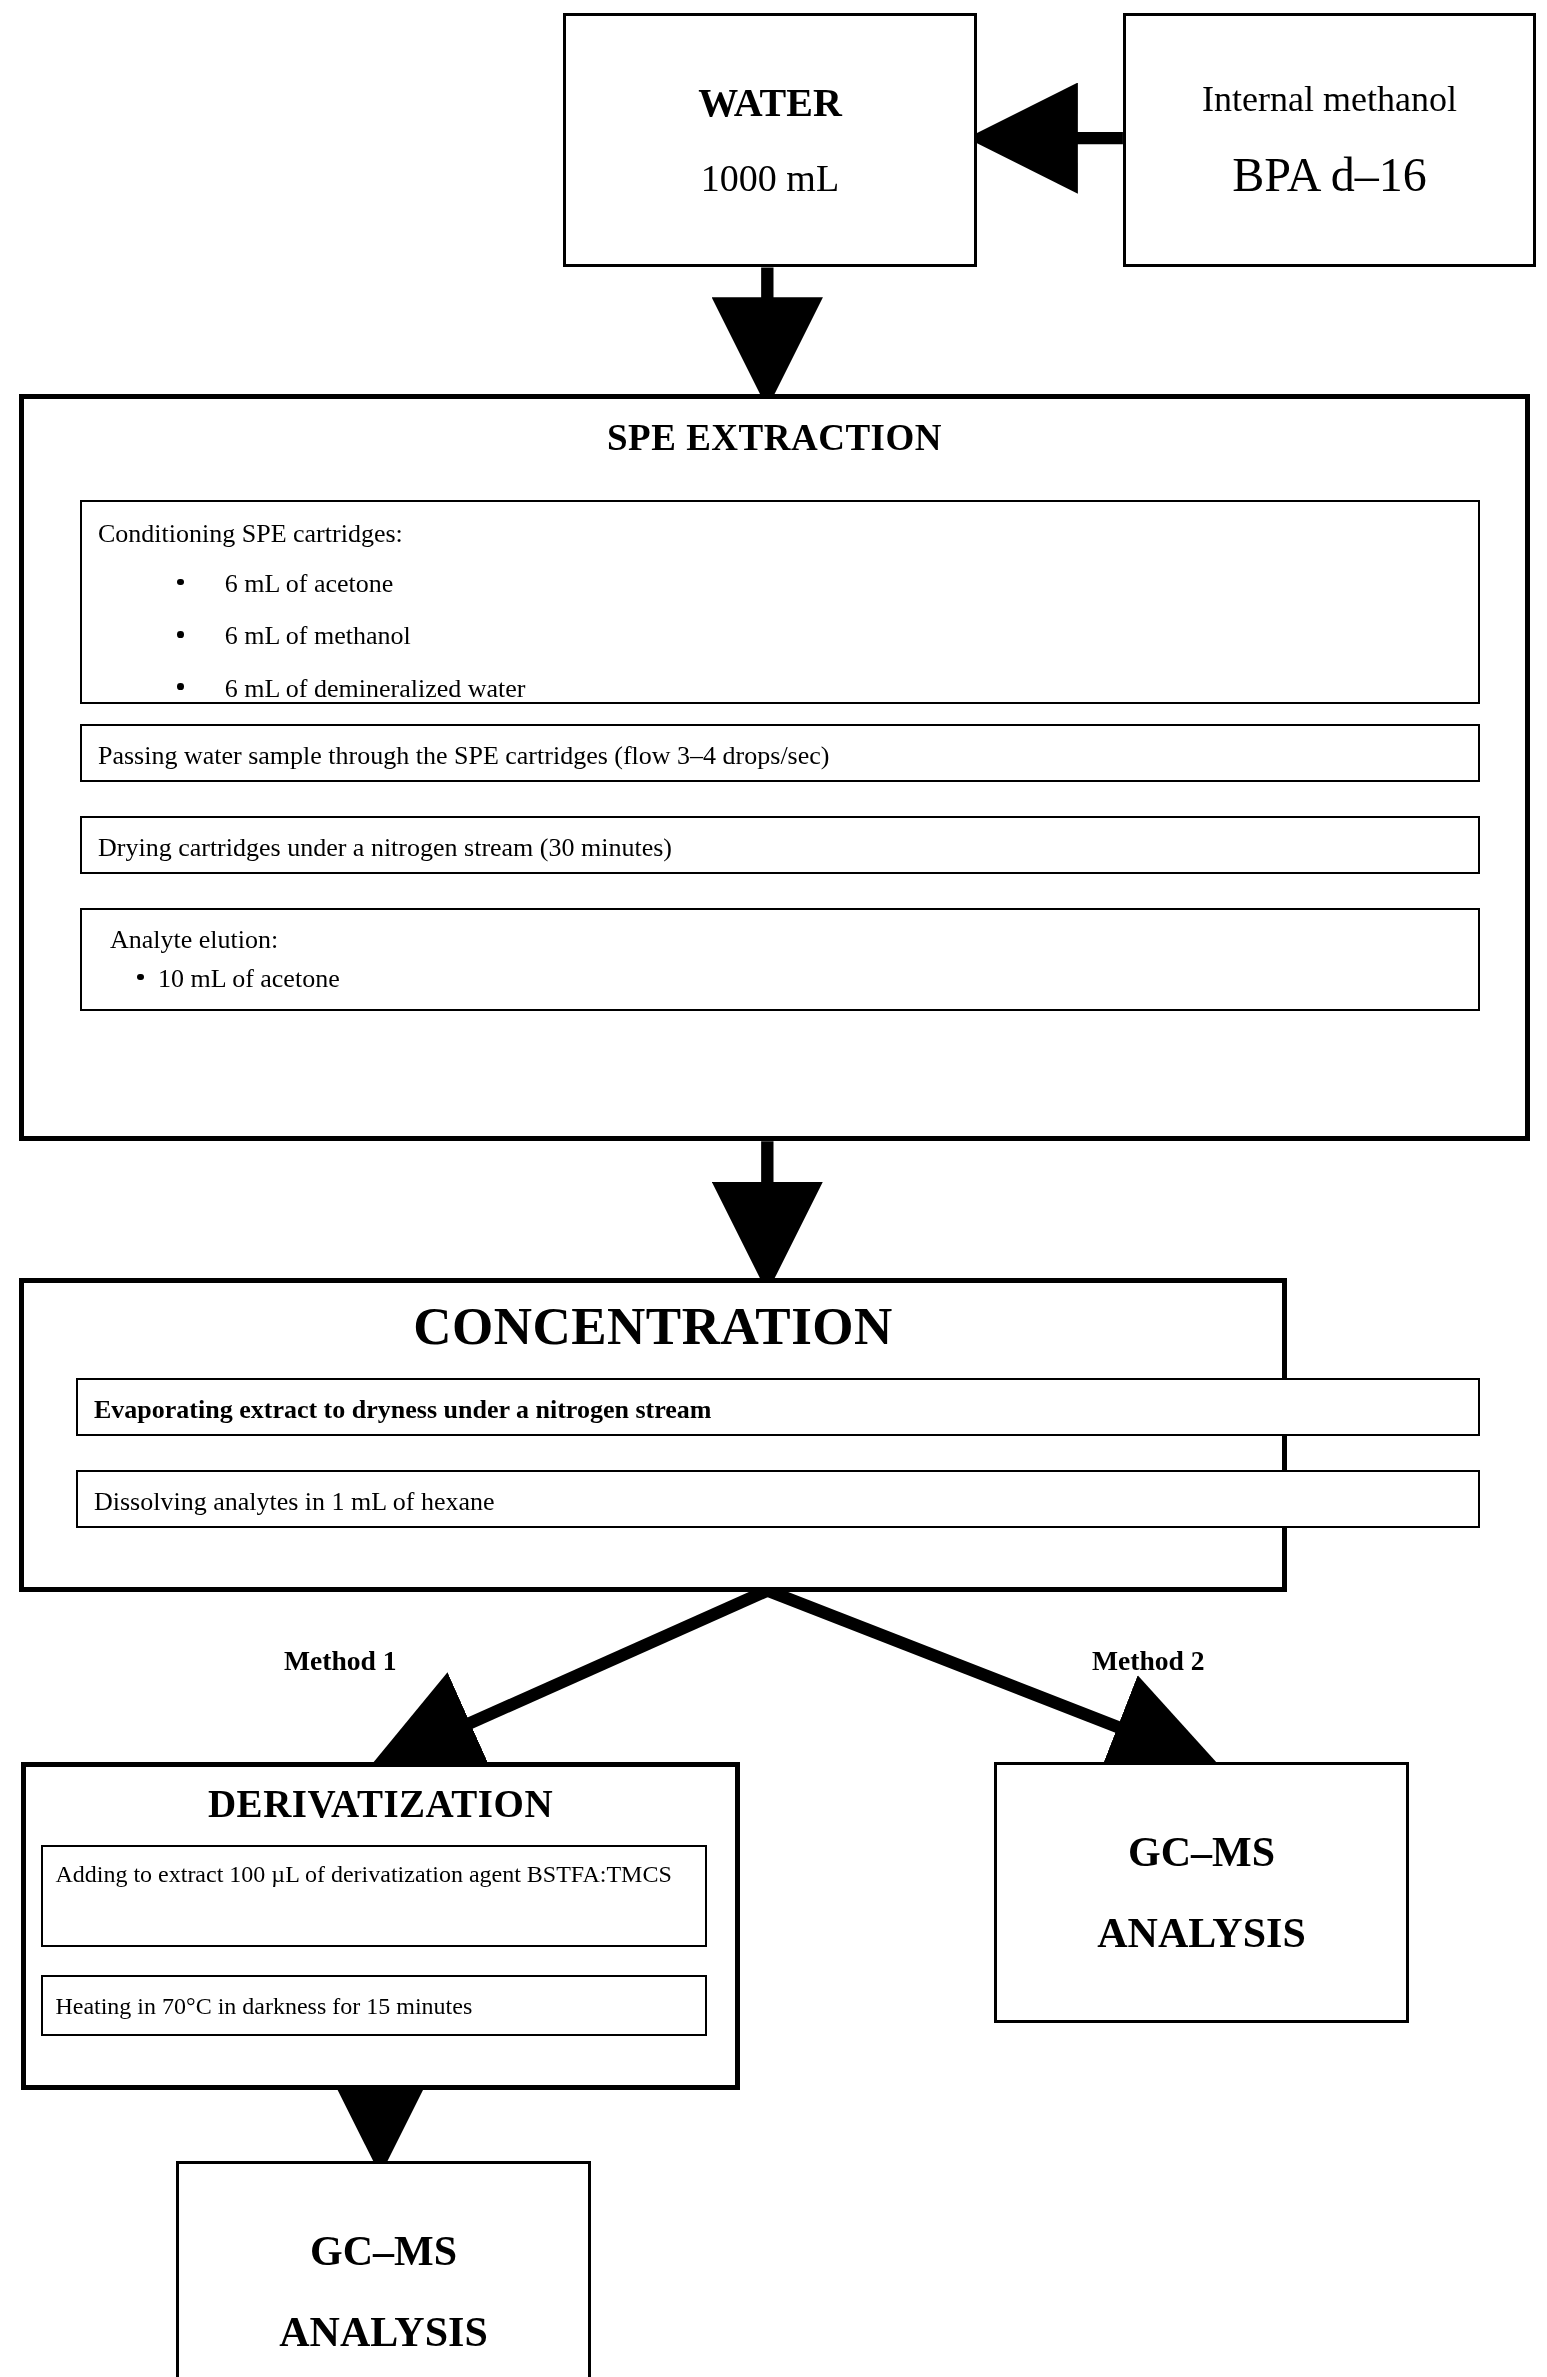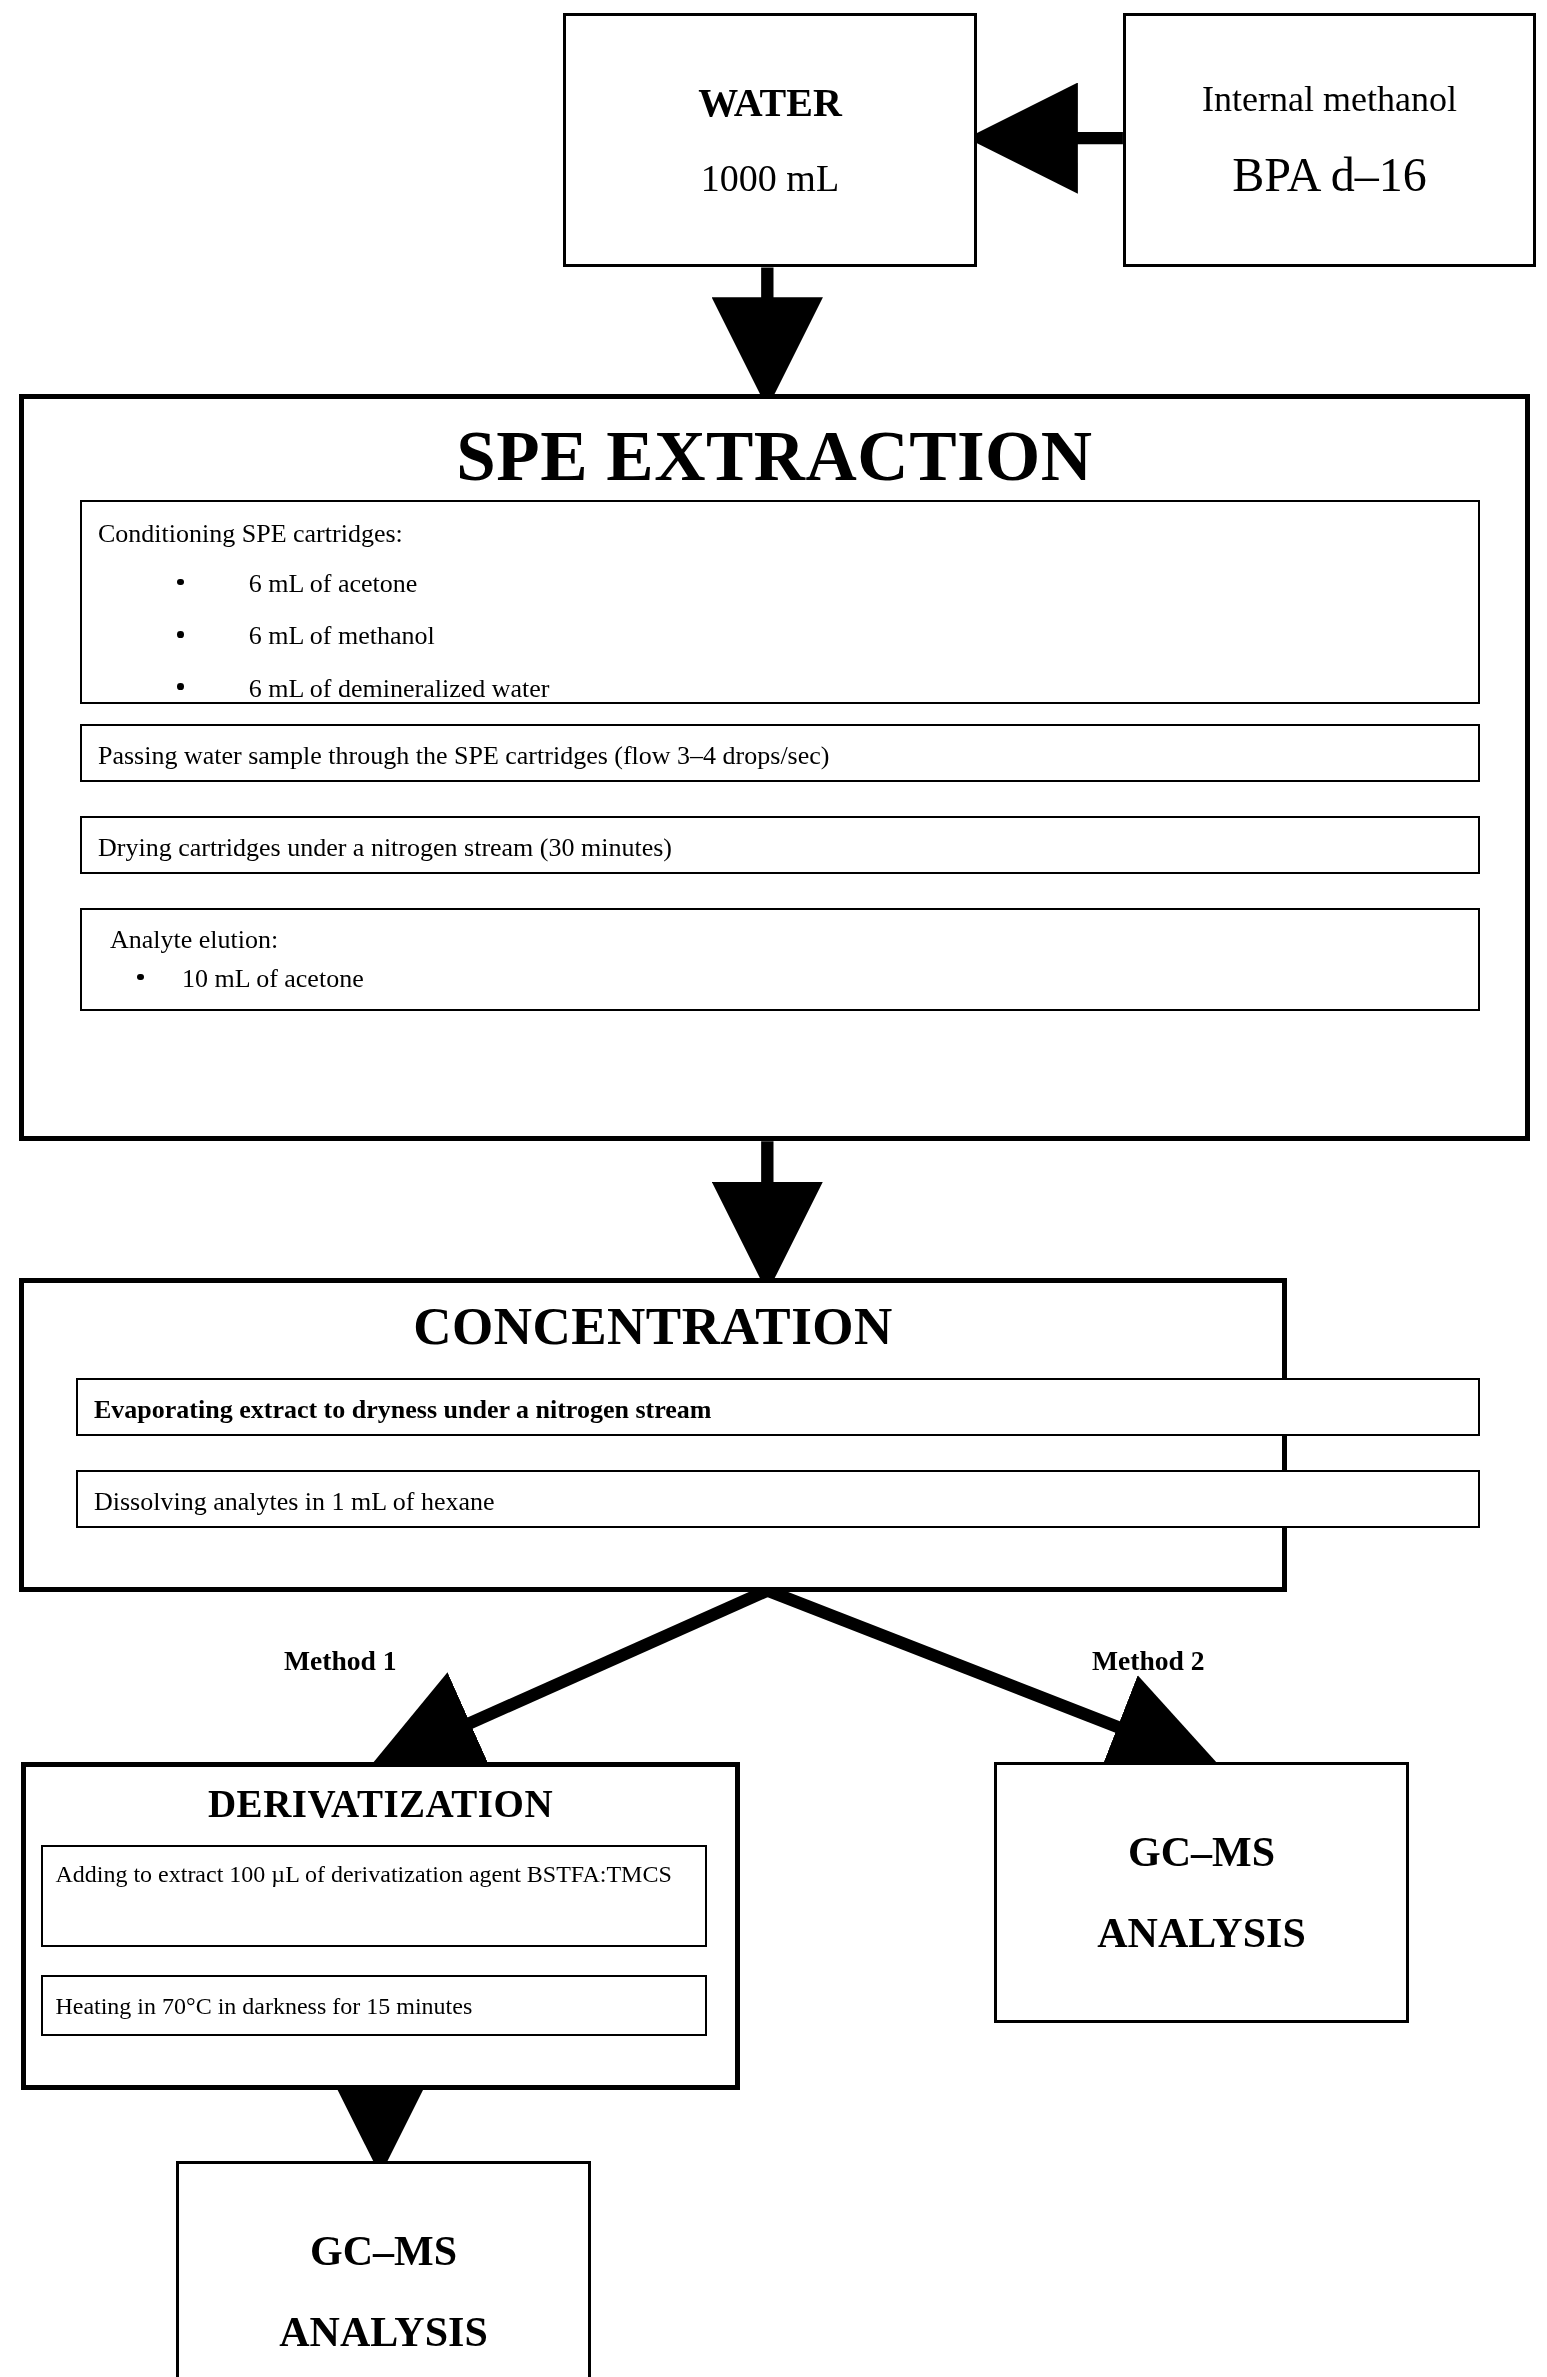--- a/index.html
+++ b/index.html
@@ -60,21 +60,20 @@
     width: 100%;
     text-align: center;
     font-weight: bold;
     letter-spacing: 0.5px;
   }
   .bullet-row {
     display: flex;
     align-items: baseline;
     font-size: 26px;
     line-height: 1.4;
-    gap: 24px;
   }
   .bullet-dot {
     width: 6.7px;
     height: 6.7px;
     background: #000;
     border-radius: 50%;
     margin-right: 41px;
     flex: 0 0 auto;
     position: relative;
     top: -6.7px;
@@ -127,21 +126,21 @@
     <div class="plain" style="font-size:38px;">1000 mL</div>
   </div>
 
   <div class="box center-stack" style="left:1123px; top:13.3px; width:413px; height:254px;">
     <div class="plain" style="font-size:36px; margin-bottom:31px;">Internal methanol</div>
     <div class="plain" style="font-size:48px;text-align:right;">BPA d‒16</div>
   </div>
 
   <div class="box" style="left:19px; top:394px; width:1511px; height:747px; border-width:5.2px;">
 
-    <div class="section-head" style="top:17px; font-size:71px;">SPE EXTRACTION</div>
+    <div class="section-head" style="top:17px; font-size:37px;">SPE EXTRACTION</div>
 
     <div class="box-thin" style="left:56px; top:101px; width:1400px; height:204px;">
       <div class="body-text" style="left:16px; top:13.3px;">Conditioning  SPE cartridges:</div>
 
       <div style="position:absolute; left:95px; top:64px;">
         <div class="bullet-row">
           <span class="bullet-dot"></span>
           <span>6 mL of acetone</span>
         </div>
         <div class="bullet-row" style="margin-top:16px;text-align:right;">

